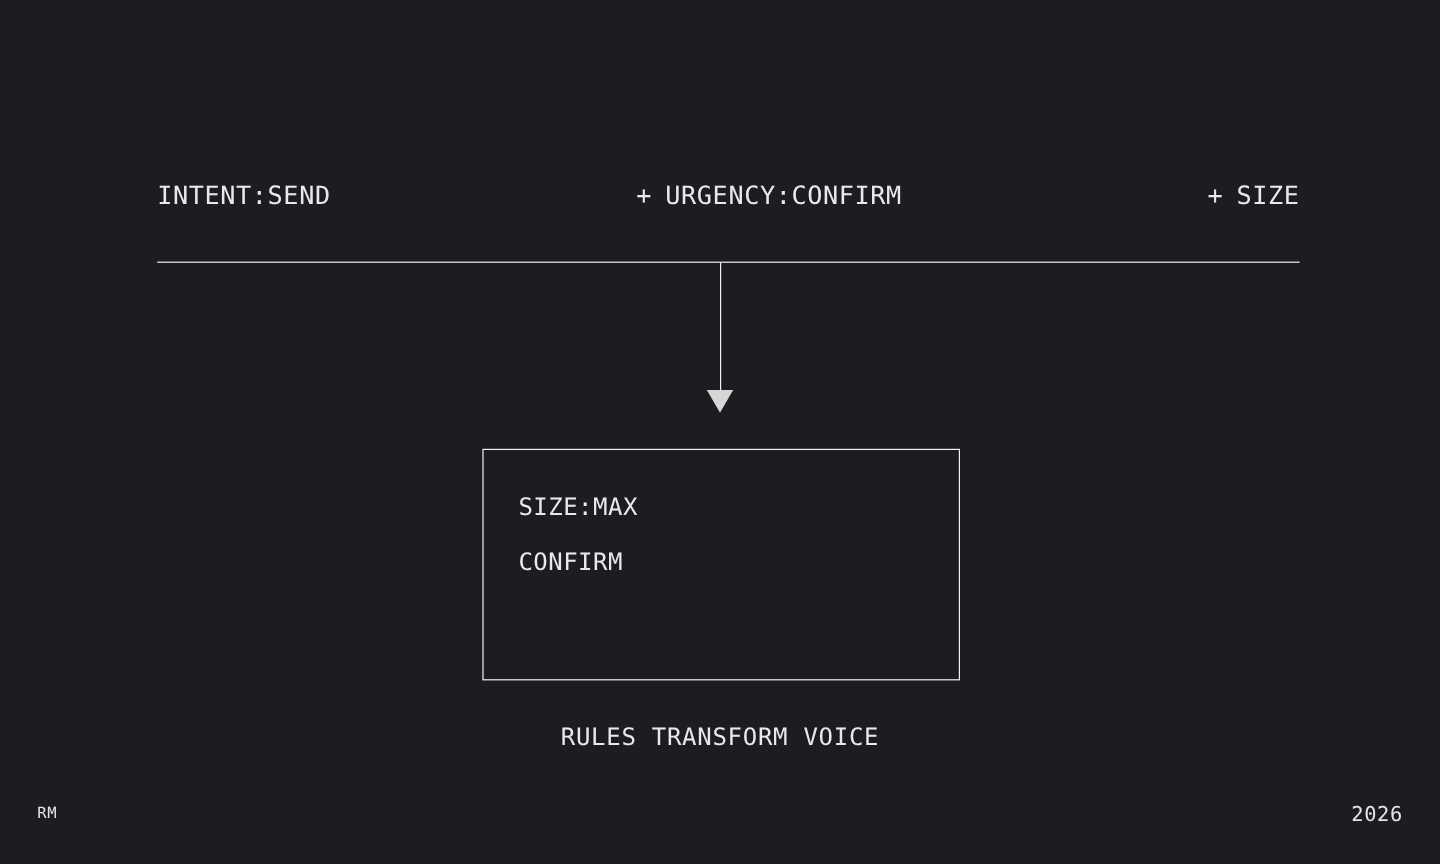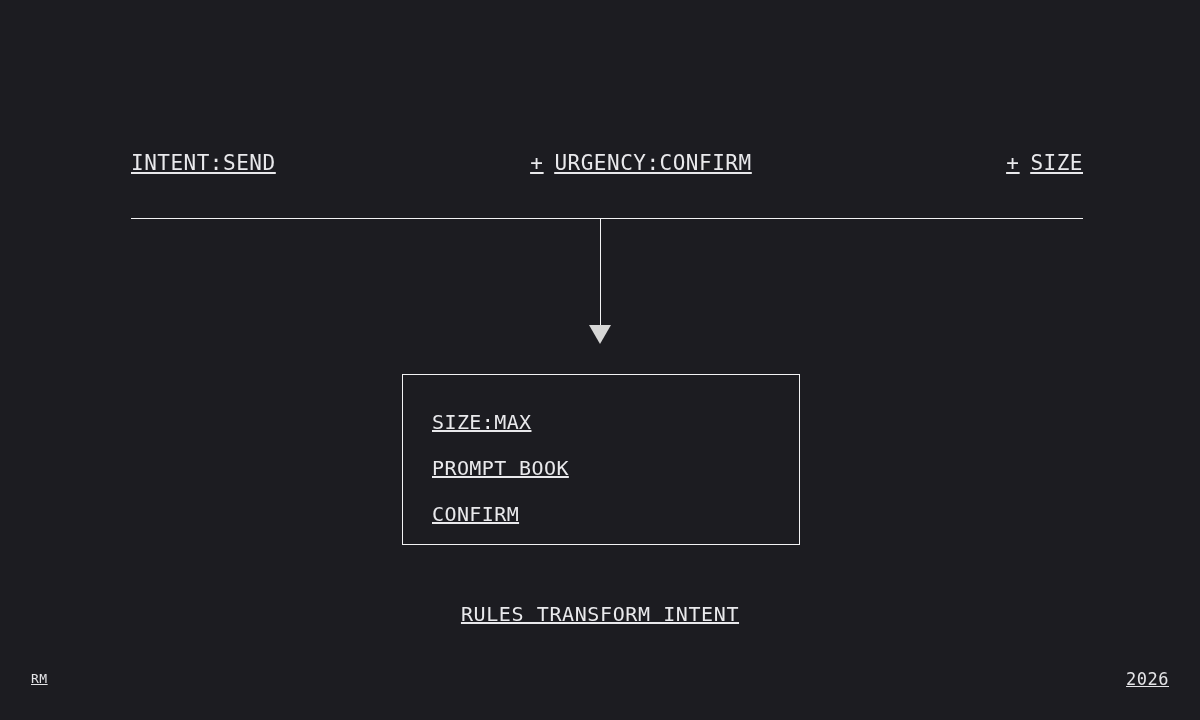--- a/index.html
+++ b/index.html
@@ -1,16 +1,16 @@
 <!DOCTYPE html>
 <html><head>
 <meta charset="utf-8">
 <title>Rules Transform Intent</title>
 <style>
-  * { margin: 0; padding: 0; box-sizing: border-box; text-decoration: underline; }
+  * { margin: 0; padding: 0; box-sizing: border-box; }
 
   html, body {
     width: 1200px;
     height: 720px;
     overflow: hidden;
   }
 
   body {
     background: #1c1c21;
     font-family: "DejaVu Sans Mono", "Liberation Mono", monospace;
@@ -85,21 +85,21 @@
     border-right: 11.5px solid transparent;
     border-top: 19px solid #d6d6d6;
   }
 
   
   .rules-panel {
     position: absolute;
     left: 402px;
     top: 374px;
     width: 398px;
-    height: 171px;
+    height: 193px;
     border: 1px solid #f2f2f4;
     background: transparent;
   }
 
   .rules-list {
     position: absolute;
     left: 29px;
     top: 34px;
     right: 12px;
   }
@@ -180,23 +180,22 @@
   </div>
 
   <div class="divider"></div>
 
   <div class="connector-line"></div>
   <div class="connector-arrow"></div>
 
   <div class="rules-panel">
     <div class="rules-list">
       <div class="rule-item">SIZE:MAX</div>
-      <div class="rule-item">PROMPT BOOK</div>
       <div class="rule-item">CONFIRM</div>
     </div>
   </div>
 
-  <div class="caption">RULES TRANSFORM INTENT</div>
+  <div class="caption">RULES TRANSFORM VOICE</div>
 
   <div class="footer-left">RM</div>
   <div class="footer-right">2026</div>
 
 </div>
 
 </body></html>

